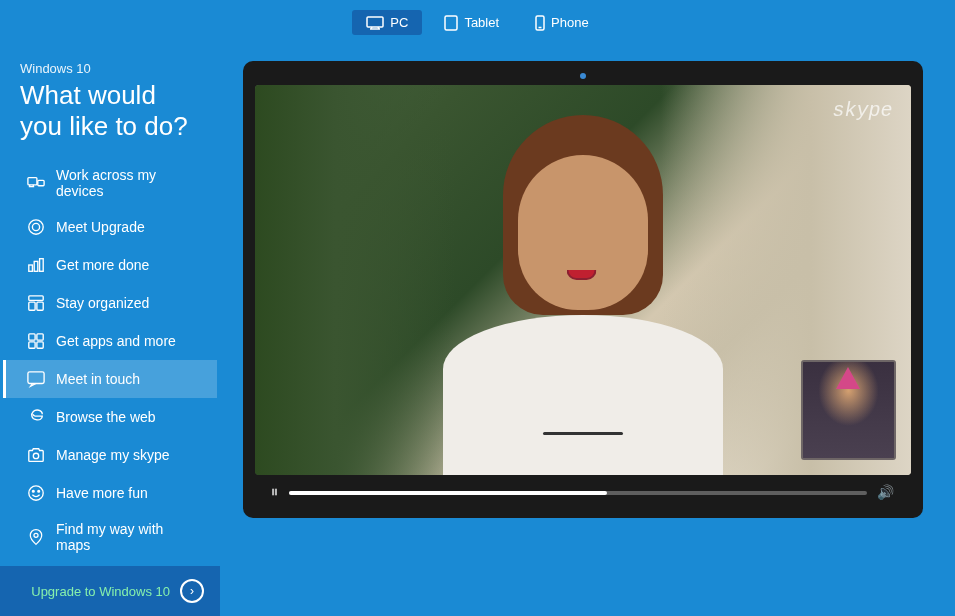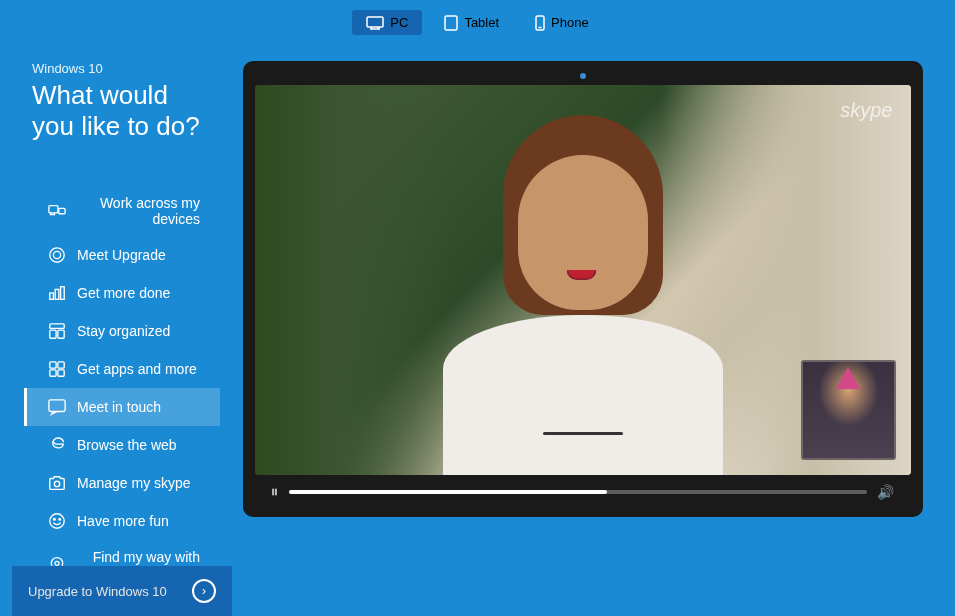--- a/index.html
+++ b/index.html
@@ -26,44 +26,43 @@
     }
 
     .device-btn {
       display: flex;
       align-items: center;
       gap: 6px;
       padding: 5px 14px;
       border-radius: 3px;
       cursor: pointer;
       font-size: 13px;
-      color: #000000;
+      color: #ffffff;
       border: none;
       background: transparent;
     }
 
     .device-btn.active {
       background: #1565b0;
     }
 
     .device-icon {
       display: inline-block;
     }
 
     
     .sidebar {
       position: absolute;
       top: 45px;
-      left: 12px;
+      left: 0;
       width: 220px;
       bottom: 0;
       background: #1a8ad4;
       display: flex;
       flex-direction: column;
-      gap: 28px;
     }
 
     .header-section {
       padding: 16px 20px 10px 20px;
     }
 
     .windows-label {
       font-size: 13px;
       color: rgba(255,255,255,0.9);
       margin-bottom: 4px;
@@ -73,22 +72,21 @@
       font-size: 26px;
       font-weight: 300;
       color: #ffffff;
       line-height: 1.2;
     }
 
     .nav-list {
       list-style: none;
       flex: 1;
       overflow-y: auto;
-      padding: 6px 12px;
-      text-align: right;
+      padding: 6px 3px;
     }
 
     .nav-item {
       display: flex;
       align-items: center;
       gap: 10px;
       padding: 9px 20px;
       color: white;
       font-size: 14px;
       cursor: pointer;
@@ -121,22 +119,23 @@
       background: #1565b0;
       display: flex;
       align-items: center;
       padding: 0 16px;
       gap: 10px;
       cursor: pointer;
     }
 
     .upgrade-label {
       font-size: 13px;
-      color: #e5e5e5;
+      color: #86efac;
       flex: 1;
+      text-align: right;
     }
 
     .upgrade-arrow {
       width: 24px;
       height: 24px;
       border-radius: 50%;
       border: 2px solid white;
       display: flex;
       align-items: center;
       justify-content: center;
@@ -157,20 +156,21 @@
       padding: 16px 20px 10px 10px;
     }
 
     
     .device-frame {
       background: #1a1a1a;
       border-radius: 10px;
       padding: 12px 12px 8px 12px;
       width: 680px;
       position: relative;
+      font-family: Liberation Mono, monospace;
     }
 
     .device-camera {
       width: 6px;
       height: 6px;
       background: #3a8ad4;
       border-radius: 50%;
       margin: 0 auto 6px auto;
     }
 

